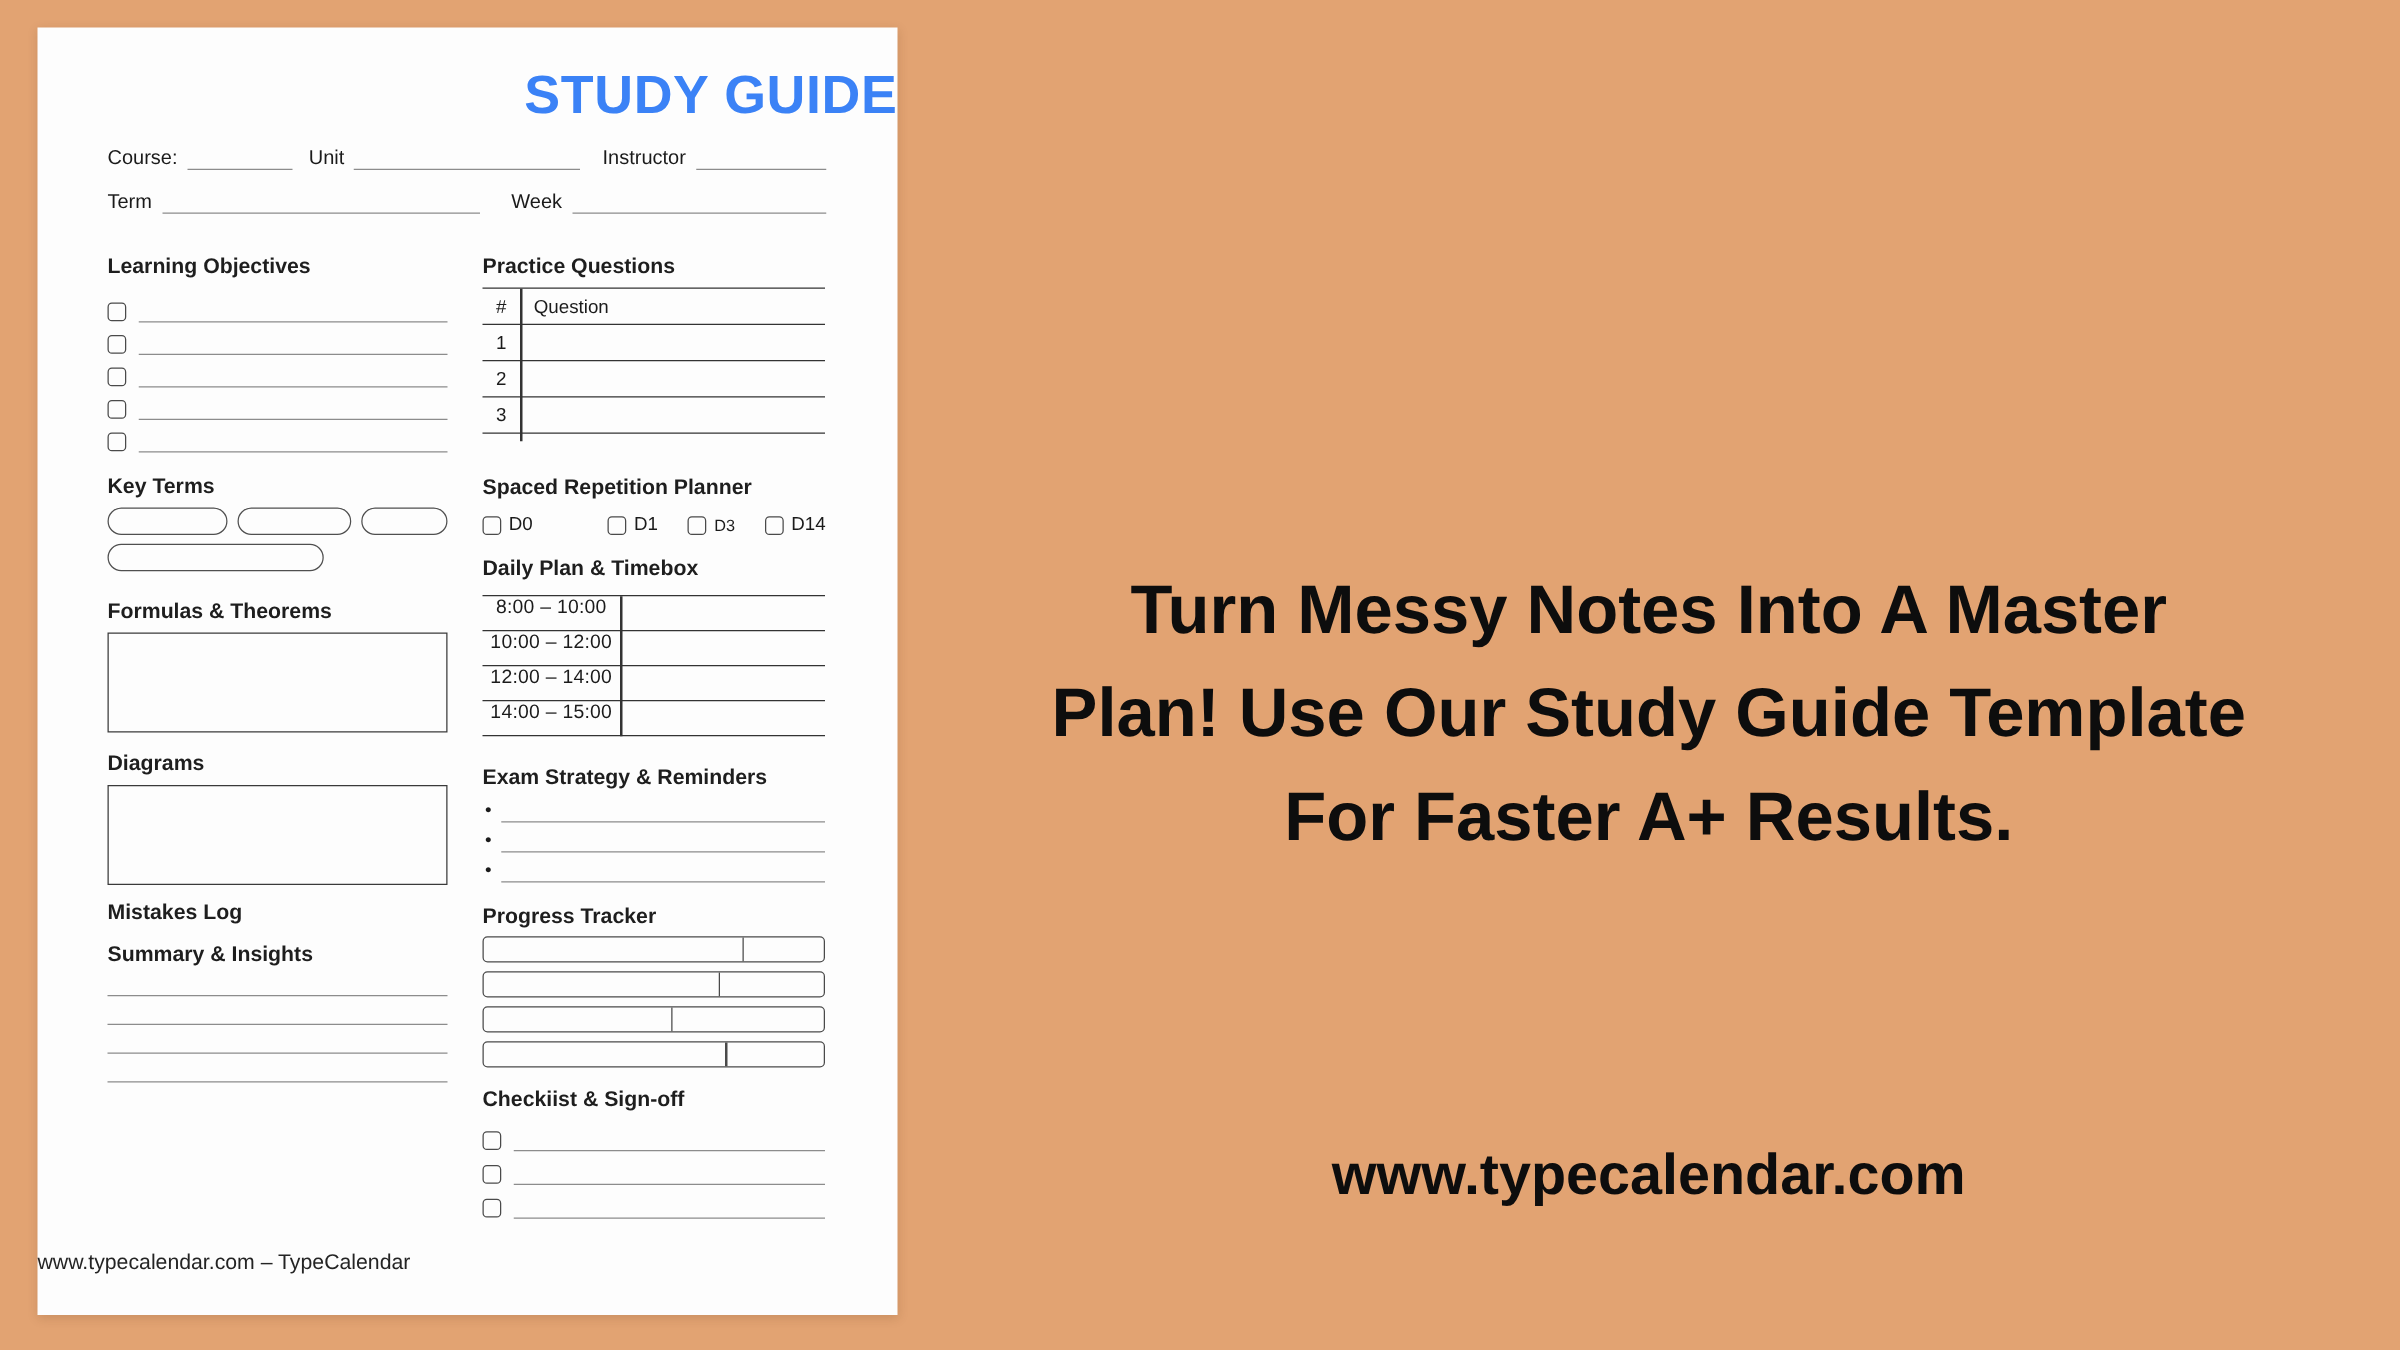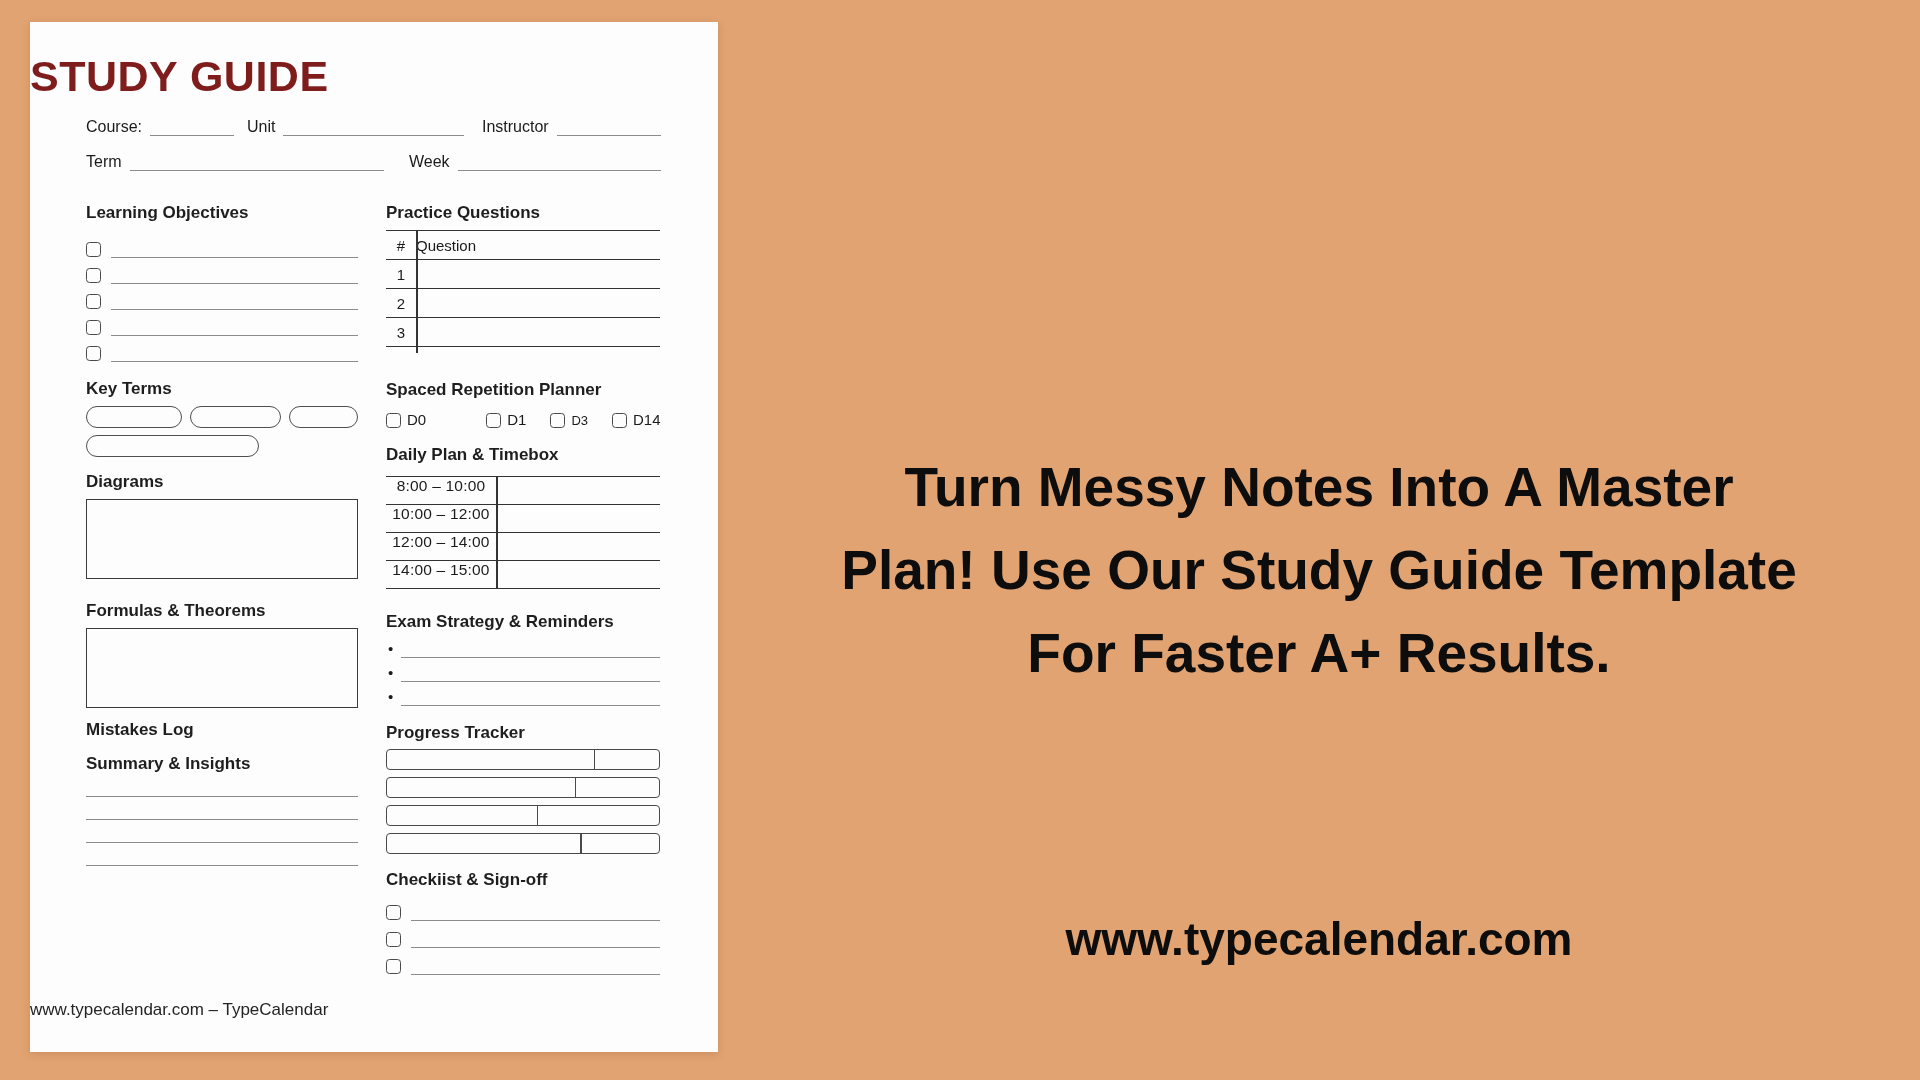--- a/index.html
+++ b/index.html
@@ -10,22 +10,22 @@
     color:#1B1B1B;
     position:relative;
   }
 
   
   .paper {
     position:absolute; left:30px; top:22px; width:688px; height:1030px;
     background:#FDFDFD; box-shadow:0 2px 8px rgba(90,50,20,.18);
   }
   .doc-title {
-    margin-top:30px; text-align:left;
-    font-size:43px; font-weight:700; letter-spacing:.5px; color:#7f1d1d;
+    margin-top:30px; text-align:right;
+    font-size:43px; font-weight:700; letter-spacing:.5px; color:#3b82f6;
   }
   .meta-row { position:absolute; left:56px; right:57px; display:flex; align-items:flex-end; }
   .meta-row.r1 { top:96px; }
   .meta-row.r2 { top:131px; }
   .meta-group { display:flex; align-items:flex-end; }
   .meta-label { font-size:16px; padding-right:8px; white-space:nowrap; }
   .wline { border-bottom:1.5px solid #8C8C8C; flex:1; height:14px; }
 
   .col { position:absolute; top:165px; }
   .col-left  { left:56px;  width:272px; }
@@ -44,21 +44,21 @@
   .pill { height:22px; border:1.5px solid #4F4F4F; border-radius:11px; }
 
   
   .big-box { border:1.5px solid #3A3A3A; height:80px; }
 
   
   .pq-table { border-top:1.6px solid #333; position:relative; }
   .pq-vline { position:absolute; left:30px; top:0; bottom:-6px; width:1.6px; background:#333; }
   .pq-row { display:flex; height:29px; border-bottom:1.6px solid #333; align-items:center; }
   .pq-num { width:30px; text-align:center; font-size:15px; }
-  .pq-q { font-size:15px; }
+  .pq-q { padding-left:11px; font-size:15px; }
 
   
   .dp-table { border-top:1.6px solid #333; position:relative; }
   .dp-vline { position:absolute; left:110px; top:0; bottom:0; width:1.6px; background:#333; }
   .dp-row { height:28px; border-bottom:1.6px solid #333; display:flex; align-items:flex-start; }
   .dp-time { width:110px; text-align:center; font-size:15.5px; letter-spacing:.2px; }
 
   
   .bullet-row { display:flex; align-items:flex-end; height:24px; }
   .bullet-dot { font-size:15px; line-height:10px; margin:0 8px 4px 2px; }
@@ -167,26 +167,26 @@
         <span class="pill" style="width:96px"></span>
         <span class="pill" style="width:91px"></span>
         <span class="pill" style="width:69px"></span>
       </div>
       <div class="pill-row" style="margin-top:7px">
         <span class="pill" style="width:173px"></span>
       </div>
     </div>
 
     <div>
+      <div class="sec-heading mb7" style="margin-top:22px">Formulas &amp; Theorems</div>
+      <div class="big-box"></div>
+    </div>
+
+    <div>
       <div class="sec-heading mb7" style="margin-top:15px">Diagrams</div>
-      <div class="big-box"></div>
-    </div>
-
-    <div>
-      <div class="sec-heading mb7" style="margin-top:22px">Formulas &amp; Theorems</div>
       <div class="big-box"></div>
     </div>
 
     <div>
       <div class="sec-heading mb7" style="margin-top:12px">Mistakes Log</div>
     </div>
 
     <div>
       <div class="sec-heading" style="margin-top:14px">Summary &amp; Insights</div>
       <div class="sum-line"></div>

